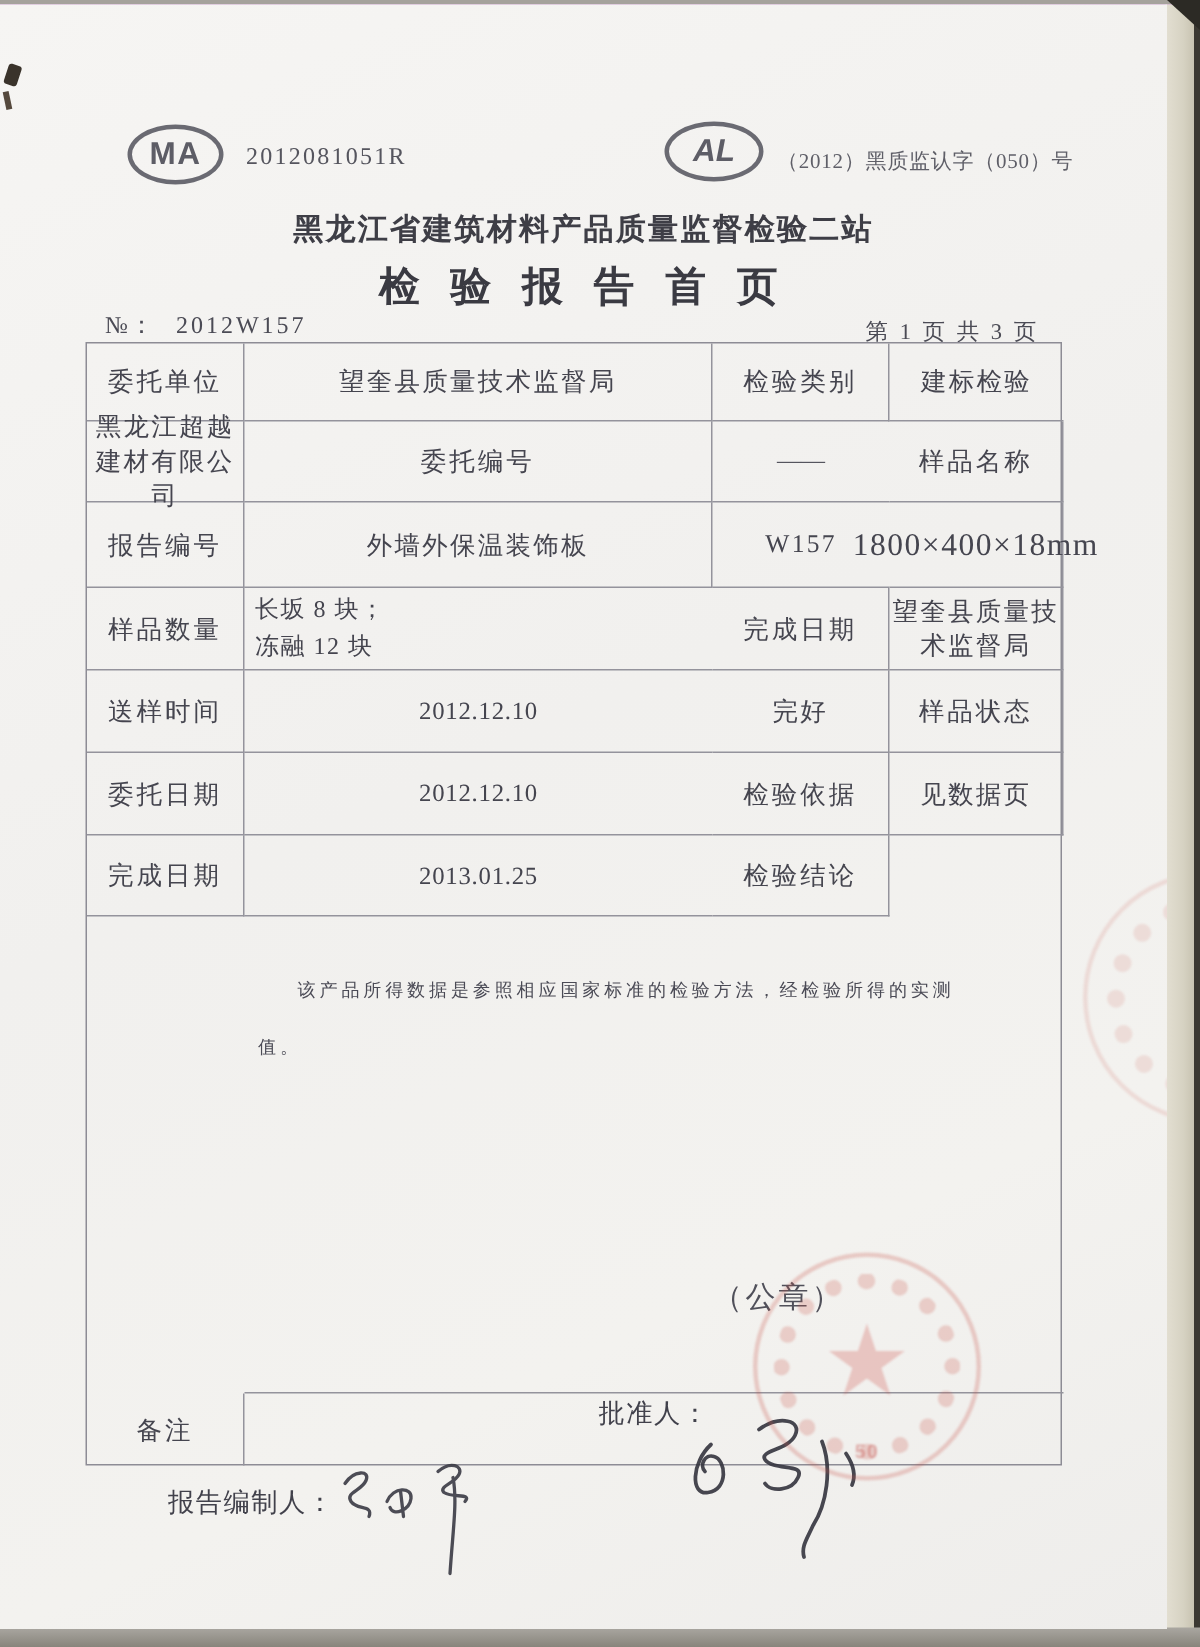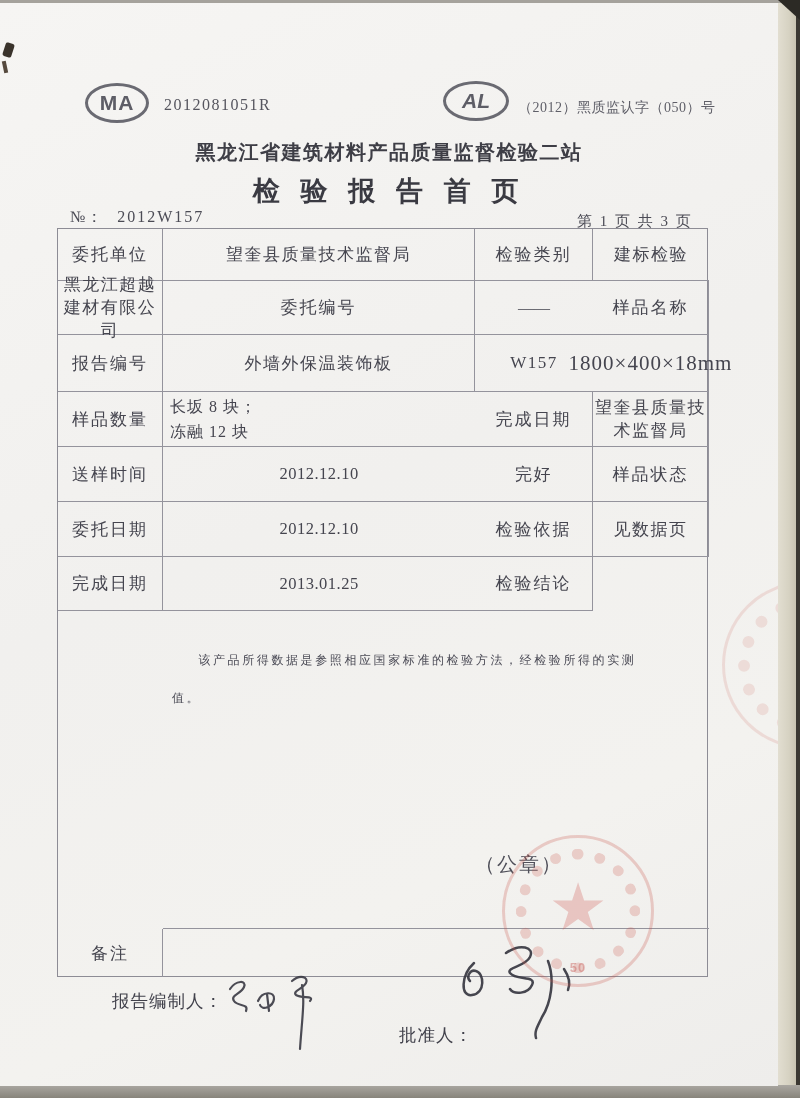--- a/index.html
+++ b/index.html
@@ -57,21 +57,21 @@
   .conclusion-cell { grid-column:2 / 5; position:relative; display:block; }
   .conclusion-text { position:absolute; left:9px; top:30px; width:478px;
     font-size:12px; letter-spacing:2.6px; line-height:38px; text-indent:2.2em;
     color:#4a4a55; text-align:left; }
   .seal-note { position:absolute; left:292px; top:240px; font-size:20px; letter-spacing:2px; color:#50505a;margin-left:20px; }
   .remark-value { grid-column:2 / 5; }
 
   
   .sig-label { position:absolute; font-size:17.5px; letter-spacing:1px; color:#41414b; }
   .prepared-label { left:112px; top:986px; }
-  .approved-label { left:399px; top:1020px; }
+  .approved-label { left:399px; top:927px; }
   .sig-svg { position:absolute; }
   .prepared-sig { left:222px; top:964px; }
   .approved-sig { left:448px; top:936px; }
 
   
   .stamp { position:absolute; filter:blur(.6px); }
   .stamp-main { left:502px; top:832px; width:152px; height:152px; opacity:.8; }
   .stamp-ring { position:absolute; inset:0; border:3px solid rgba(200,85,75,.33); border-radius:50%; }
   .stamp-rim { position:absolute; left:14px; top:14px; width:124px; height:124px;
     border:11px dotted rgba(202,88,78,.30); border-radius:50%; }

